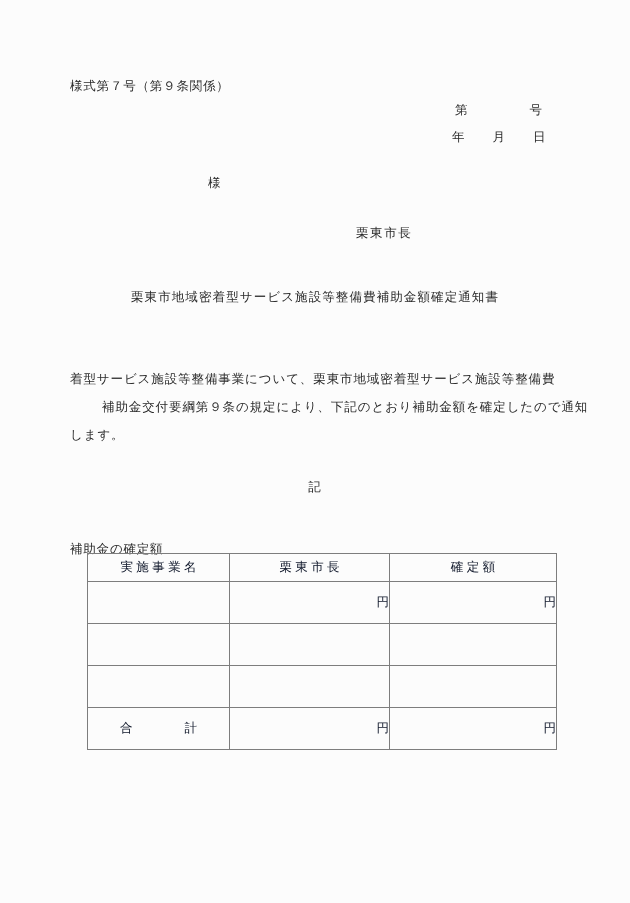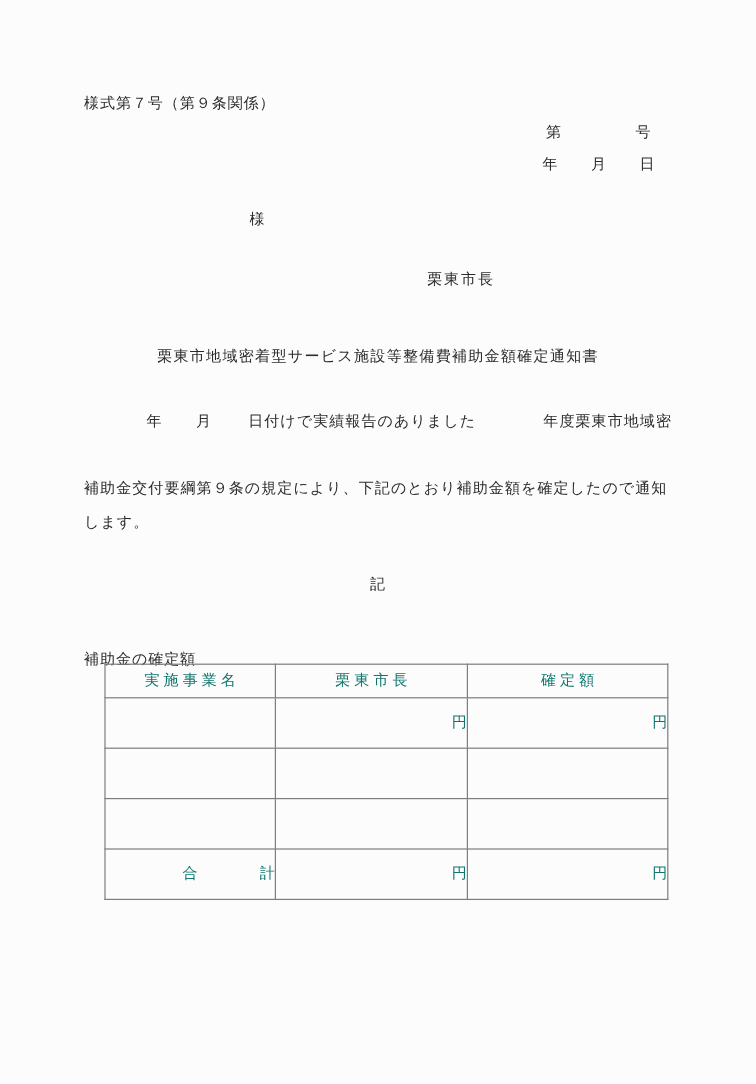--- a/index.html
+++ b/index.html
@@ -82,21 +82,21 @@
   }
 
   
   .body-line {
     left: 70px;
     font-size: 12.5px;
     letter-spacing: 0.9px;
   }
   .body-l1 { top: 345px; }
   .body-l2 { top: 373px; }
-  .body-l3 { top: 401px; }
+  .body-l3 { top: 401px; margin-left: 32px; }
   .body-l4 { top: 429px; text-align: center; }
   .body-l1 .gap-a { display: inline-block; width: 52px; }
   .body-l1 .gap-b { display: inline-block; width: 28px; }
   .body-l1 .gap-c { display: inline-block; width: 30px; }
   .body-l1 .gap-d { display: inline-block; width: 56px; }
 
   
   .ki {
     left: 0;
     top: 481px;
@@ -115,21 +115,21 @@
     position: absolute;
     left: 87px;
     top: 553px;
     width: 469px;
     border-collapse: collapse;
     table-layout: fixed;
   }
   .amount-table td {
     border: 1px solid #7d7d7d;
     font-size: 12.5px;
-    color: #0f766e;
+    color: #0f172a;
     padding: 0;
     vertical-align: middle;
   }
   .col-name  { width: 142px; }
   .col-grant { width: 160px; }
   .col-fixed { width: 167px; }
 
   .head-row td {
     height: 27px;
     text-align: center;
@@ -140,21 +140,21 @@
     height: 41px;
   }
   .total-row td {
     height: 41px;
   }
   .cell-yen {
     text-align: right;
     padding-right: 10px;
   }
   .cell-total-label {
-    text-align: right;
+    text-align: center;
     padding-left: 22px;
     letter-spacing: 0;
   }
   .cell-total-label .gap {
     display: inline-block;
     width: 52px;
   }
   .cell-blank {
     text-align: left;
   }
@@ -169,22 +169,22 @@
   <div class="t doc-no"><span>第</span><span class="gap"></span><span>号</span></div>
 
   <div class="t doc-date"><span>年</span><span class="gap"></span><span>月</span><span class="gap"></span><span>日</span></div>
 
   <div class="t addressee">様</div>
 
   <div class="t issuer">栗東市長</div>
 
   <div class="t doc-title">栗東市地域密着型サービス施設等整備費補助金額確定通知書</div>
 
-  <div class="t body-line body-l1"><span class="gap-a"></span><span>年</span><span class="gap-b"></span><span>月</span><span class="gap-c"></span><span>日付けで実績報告のありました</span><span class="gap-d"></span><span>年度栗東市地域密</span></div>
-
+
+  <div class="t body-line body-l2">着型サービス施設等整備事業について、栗東市地域密着型サービス施設等整備費</div>
   <div class="t body-line body-l3">補助金交付要綱第９条の規定により、下記のとおり補助金額を確定したので通知</div>
   <div class="t body-line body-l4">します。</div>
 
   <div class="t ki">記</div>
 
   <div class="t table-caption">補助金の確定額</div>
 
   <table class="amount-table">
     <colgroup>
       <col class="col-name">

